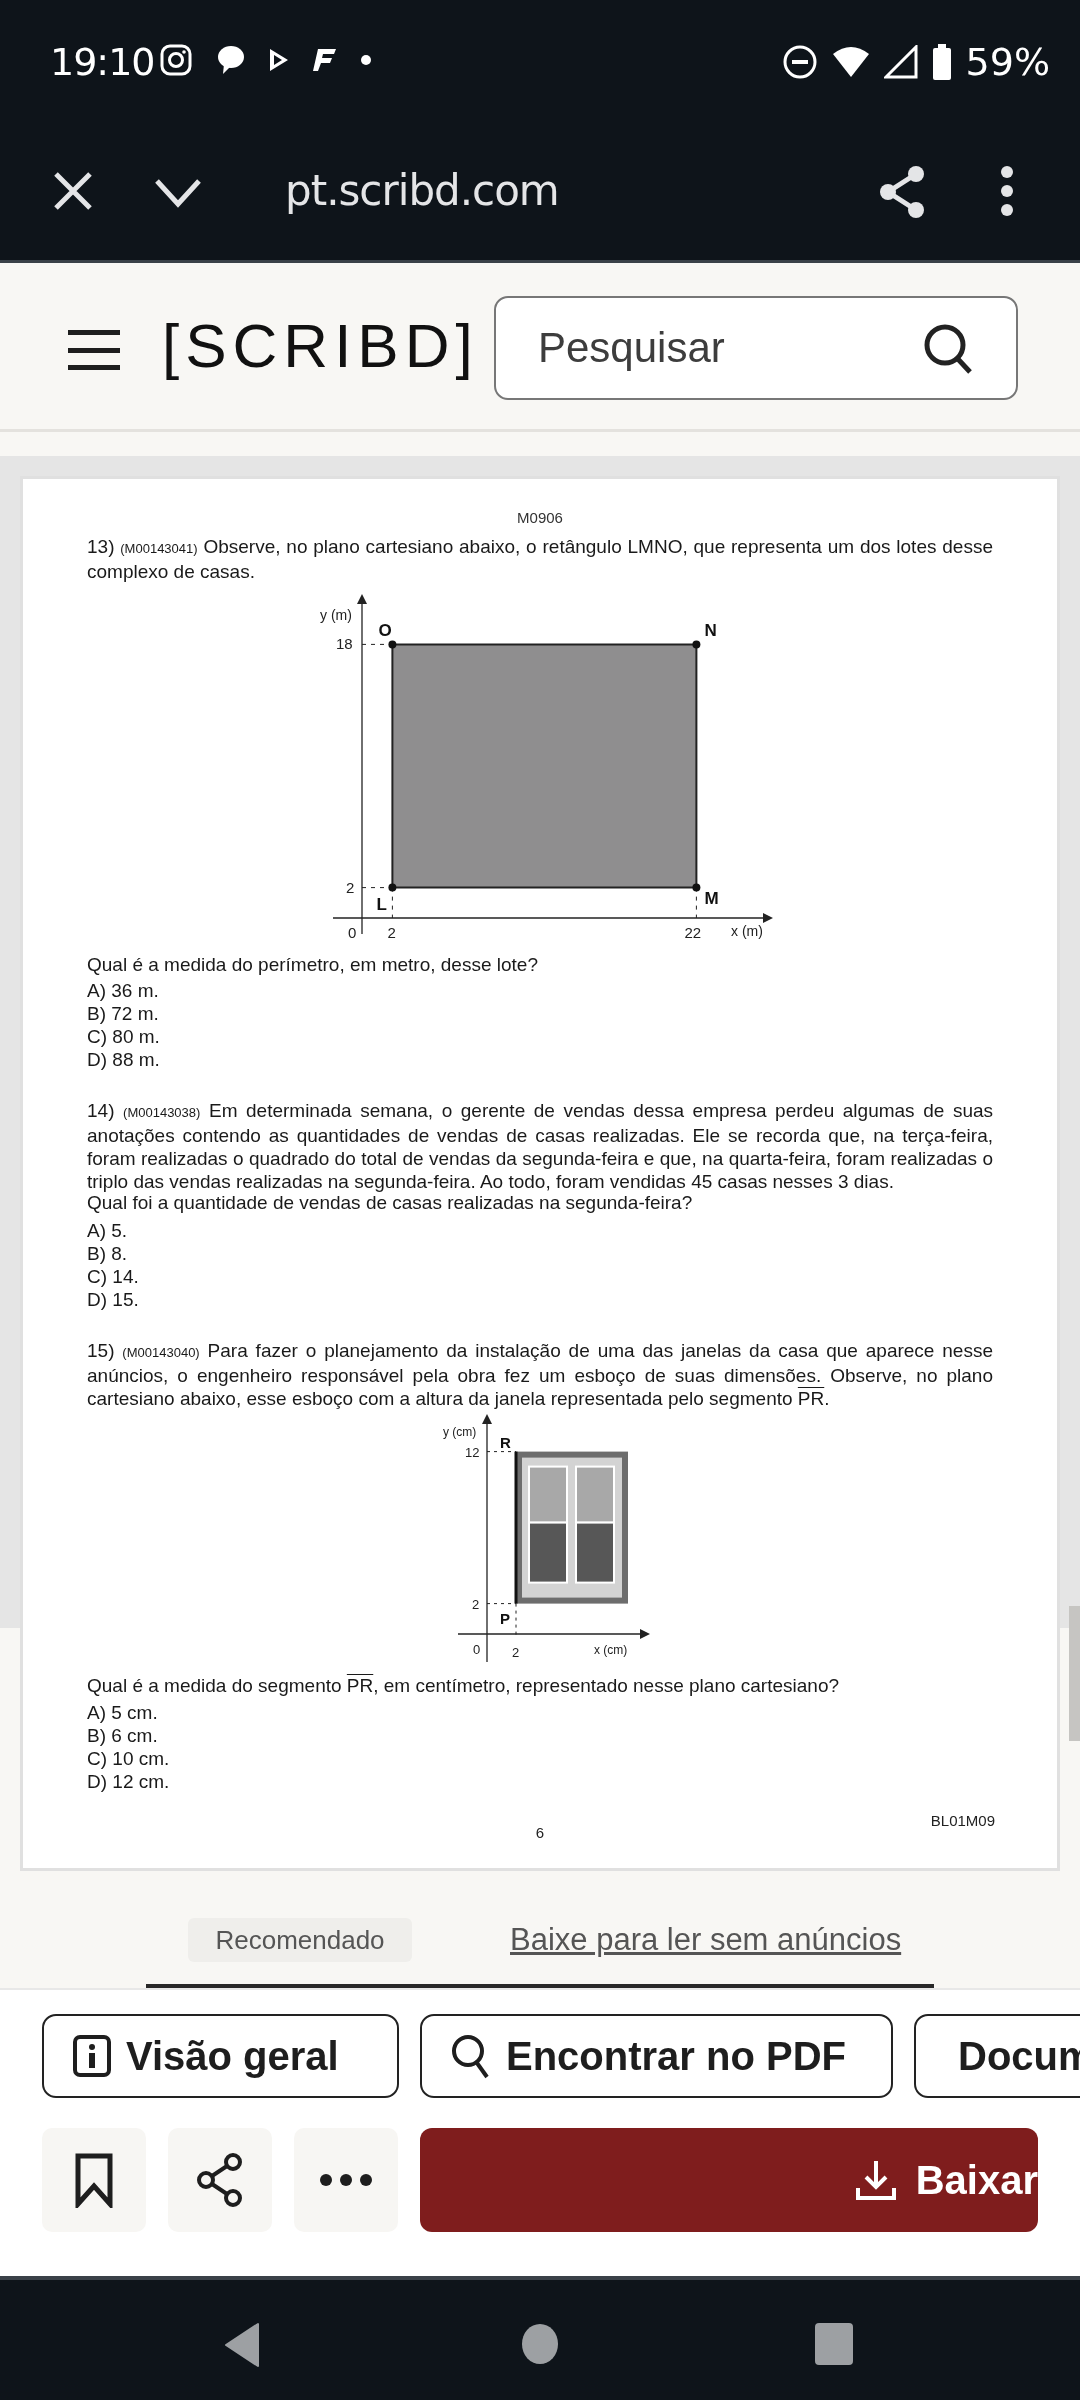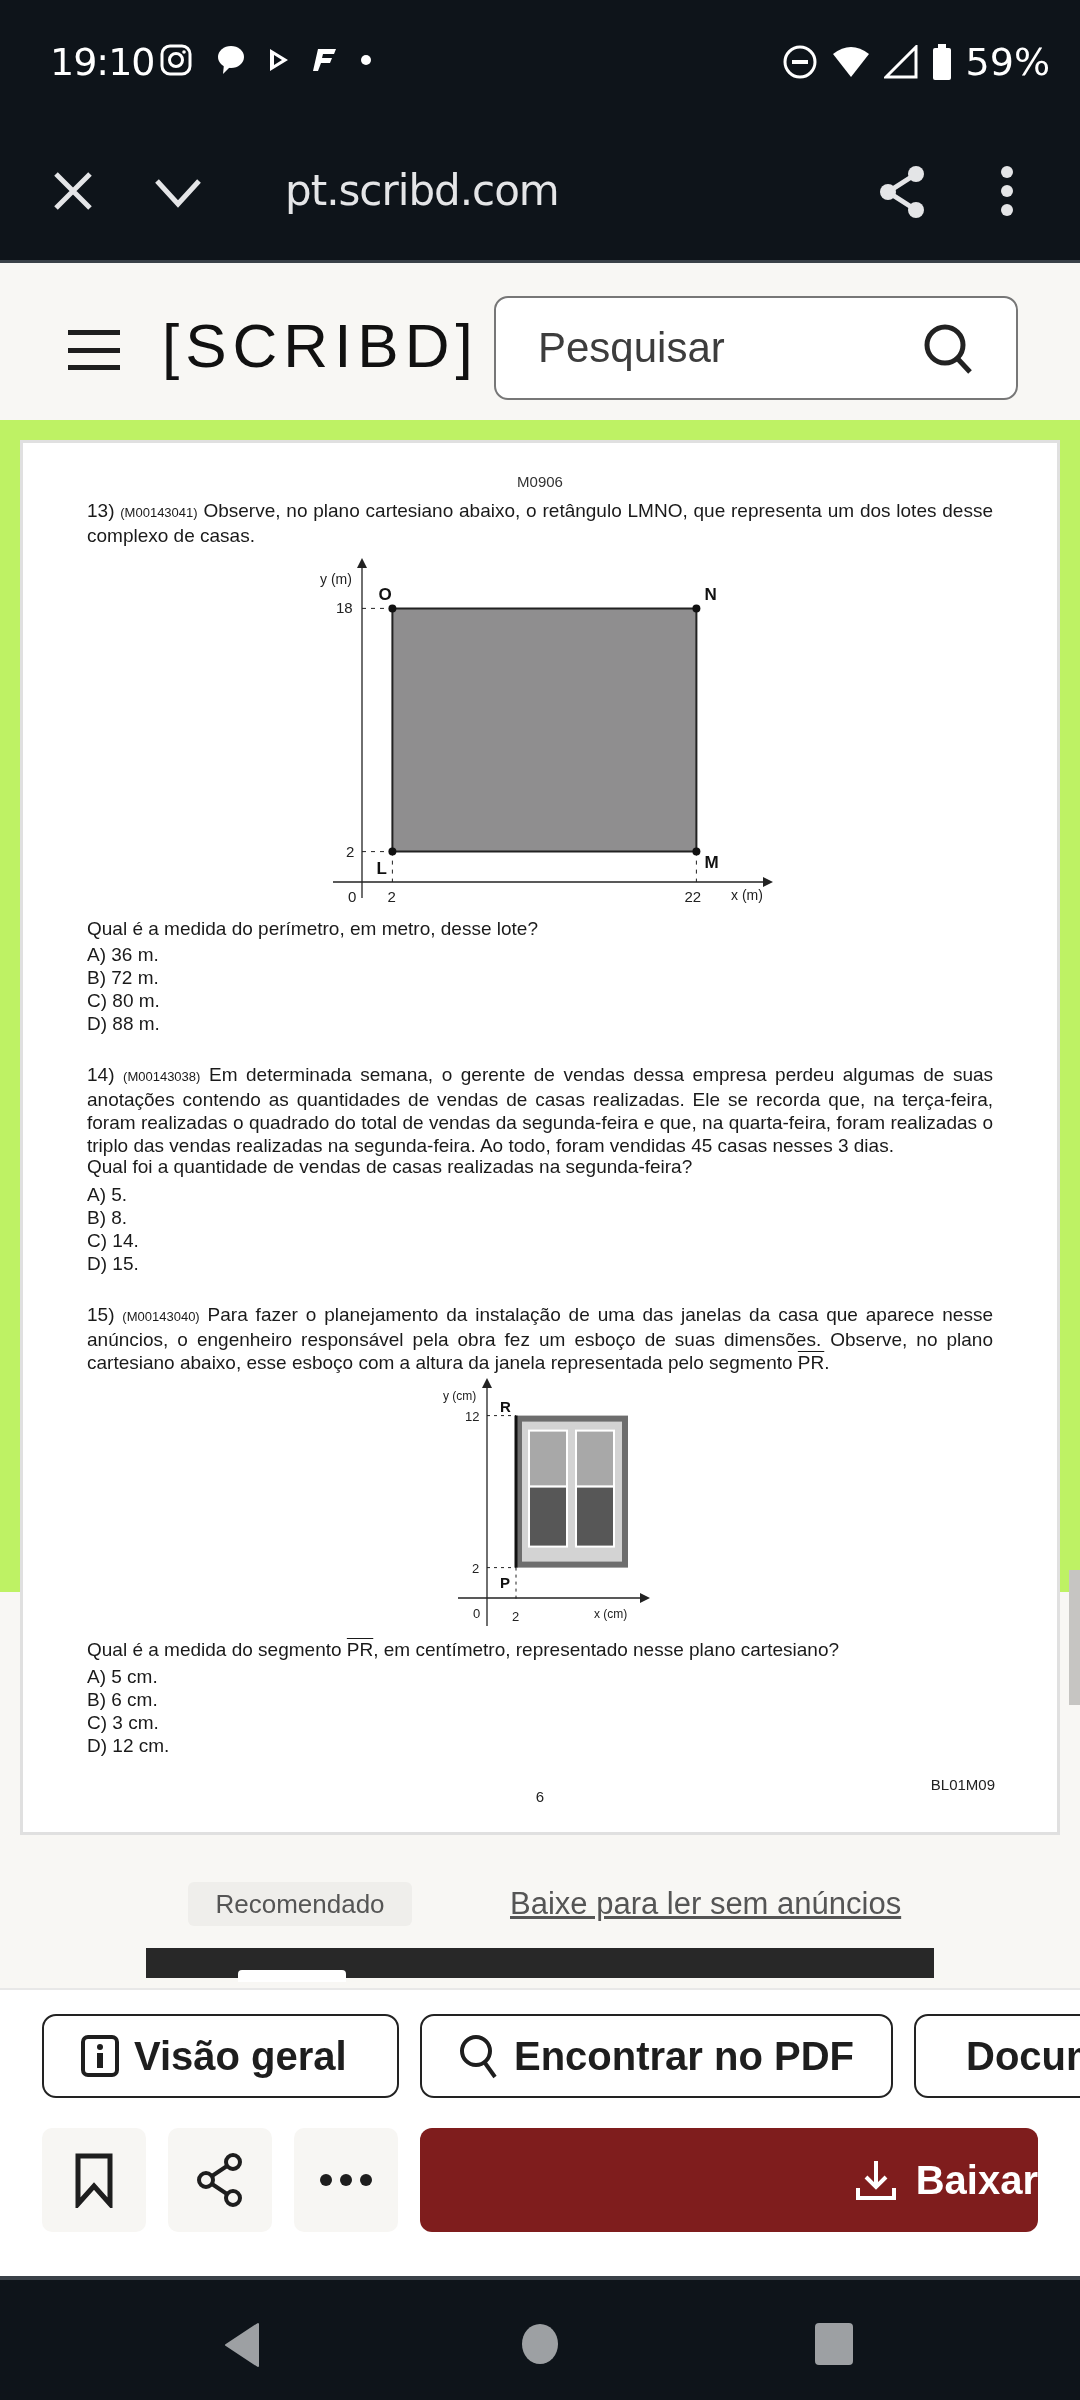--- a/index.html
+++ b/index.html
@@ -11,37 +11,37 @@
 .urlbar{position:absolute;left:0;top:128px;width:1080px;height:135px;background:#0e141a;color:#e4e5e7;border-bottom:3px solid #3a4148}
 .url-text{position:absolute;left:285px;top:38px;font-size:42px;font-family:"DejaVu Sans",sans-serif;color:#e4e5e7;letter-spacing:-1px}
 .ub-icon{position:absolute;top:40px}
 .header{position:absolute;left:0;top:266px;width:1080px;height:166px;background:#f8f7f4;border-bottom:3px solid #e4e2de}
 .hamb{position:absolute;left:68px;top:64px;width:52px;height:40px;display:flex;flex-direction:column;justify-content:space-between}
 .hamb span{display:block;height:5px;background:#1e1e1e}
 .logo{position:absolute;left:162px;top:44px;font-size:62px;font-weight:normal;color:#111;letter-spacing:6px;font-family:"Liberation Sans",sans-serif}
 .search{position:absolute;left:494px;top:30px;width:524px;height:104px;border:2px solid #777;border-radius:14px;background:#fff}
 .search-ph{position:absolute;left:42px;top:26px;font-size:42px;color:#3d3d3d}
 .search-ic{position:absolute;right:40px;top:24px}
-.viewer{position:absolute;left:0;top:420px;width:1080px;height:1172px;background:#bef264}
+.viewer{position:absolute;left:0;top:456px;width:1080px;height:1172px;background:#e5e5e5}
 .page{position:absolute;left:20px;top:20px;width:1040px;height:1395px;background:#fff;border:3px solid #e0e0e0;color:#222}
 .code{position:absolute;left:0;width:100%;text-align:center;top:30px;font-size:15px;color:#333}
 .q{position:absolute;left:64px;width:906px;font-size:19px;line-height:23px;text-align:justify;color:#1a1a1a}
 .q small{font-size:13px}
 .opts{position:absolute;left:64px;font-size:19px;line-height:23px;color:#1a1a1a}
 .ov{text-decoration:overline}
 .pgnum{position:absolute;top:1345px;left:0;width:100%;text-align:center;font-size:15px}
 .pgcode{position:absolute;top:1333px;right:62px;font-size:15px}
 .scrollthumb{position:absolute;left:1069px;top:1150px;width:11px;height:135px;background:#c6c5c2}
 .rec-row{position:absolute;top:1462px;left:0;width:1080px;height:60px}
 .rec-chip{position:absolute;left:188px;top:0;width:224px;height:44px;background:#efeeeb;border-radius:6px;font-size:26px;color:#555;text-align:center;line-height:44px}
 .rec-link{position:absolute;left:510px;top:4px;font-size:31px;color:#555;text-decoration:underline}
 .ad{position:absolute;left:146px;top:1528px;width:788px;height:30px;background:#282828}
 .ad-box{position:absolute;left:92px;top:22px;width:108px;height:12px;background:#fff;border-radius:4px 4px 0 0}
 .bottombar{position:absolute;left:0;top:1988px;width:1080px;height:288px;background:#fff;border-top:2px solid #e8e8e8;overflow:hidden}
-.pill{position:absolute;top:24px;height:84px;border:2px solid #222;border-radius:14px;display:flex;align-items:center;gap:14px;padding-left:36px;font-size:40px;font-weight:bold;color:#1e1e1e;white-space:nowrap;overflow:hidden}
+.pill{position:absolute;top:24px;height:84px;border:2px solid #222;border-radius:14px;display:flex;align-items:center;gap:14px;padding-left:28px;font-size:40px;font-weight:bold;color:#1e1e1e;white-space:nowrap;overflow:hidden}
 .sq{position:absolute;top:138px;width:104px;height:104px;background:#f7f6f3;border-radius:10px;display:flex;align-items:center;justify-content:center}
 .baixar{position:absolute;left:420px;top:138px;width:618px;height:104px;background:#7f1d1d;border-radius:12px;display:flex;align-items:center;justify-content:flex-end;gap:18px;color:#fff;font-size:40px;font-weight:bold}
 .navbar{position:absolute;left:0;top:2276px;width:1080px;height:124px;background:#0e141a;border-top:4px solid #3a4148}
 .nav-btn{position:absolute;top:42px}
 </style>
 </head>
 <body>
 
 <div class="statusbar">
   <span class="sb-time">19:10</span>
@@ -199,21 +199,21 @@
         <text x="84" y="243" font-size="13" fill="#222" font-family="Liberation Sans, sans-serif">2</text>
         <text x="37" y="42.60000000000002" font-size="13" fill="#222" font-family="Liberation Sans, sans-serif">12</text>
         <text x="44" y="194.6" font-size="13" fill="#222" font-family="Liberation Sans, sans-serif">2</text>
       </svg>
     <div class="q" style="top:1195px">
       <span>Qual é a medida do segmento</span> <span class="ov">PR</span><span>, em centímetro, representado nesse plano cartesiano?</span>
     </div>
     <div class="opts" style="top:1222px">
       <div>A) 5 cm.</div>
       <div>B) 6 cm.</div>
-      <div>C) 3 cm.</div>
+      <div>C) 10 cm.</div>
       <div>D) 12 cm.</div>
     </div>
 
     <div class="pgnum">6</div>
     <div class="pgcode">BL01M09</div>
   </div>
   <div class="scrollthumb"></div>
 
   <div class="rec-row">
     <div class="rec-chip">Recomendado</div>

